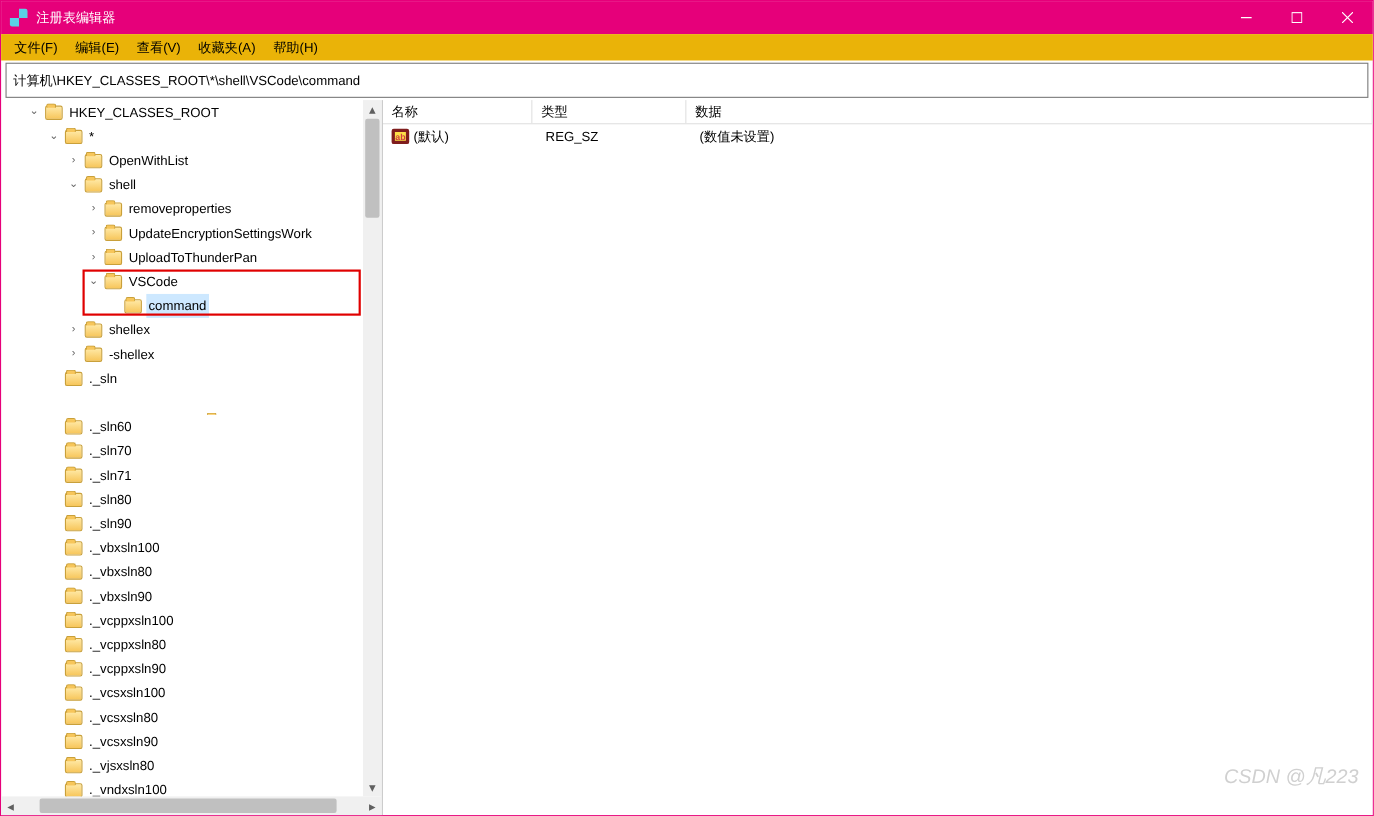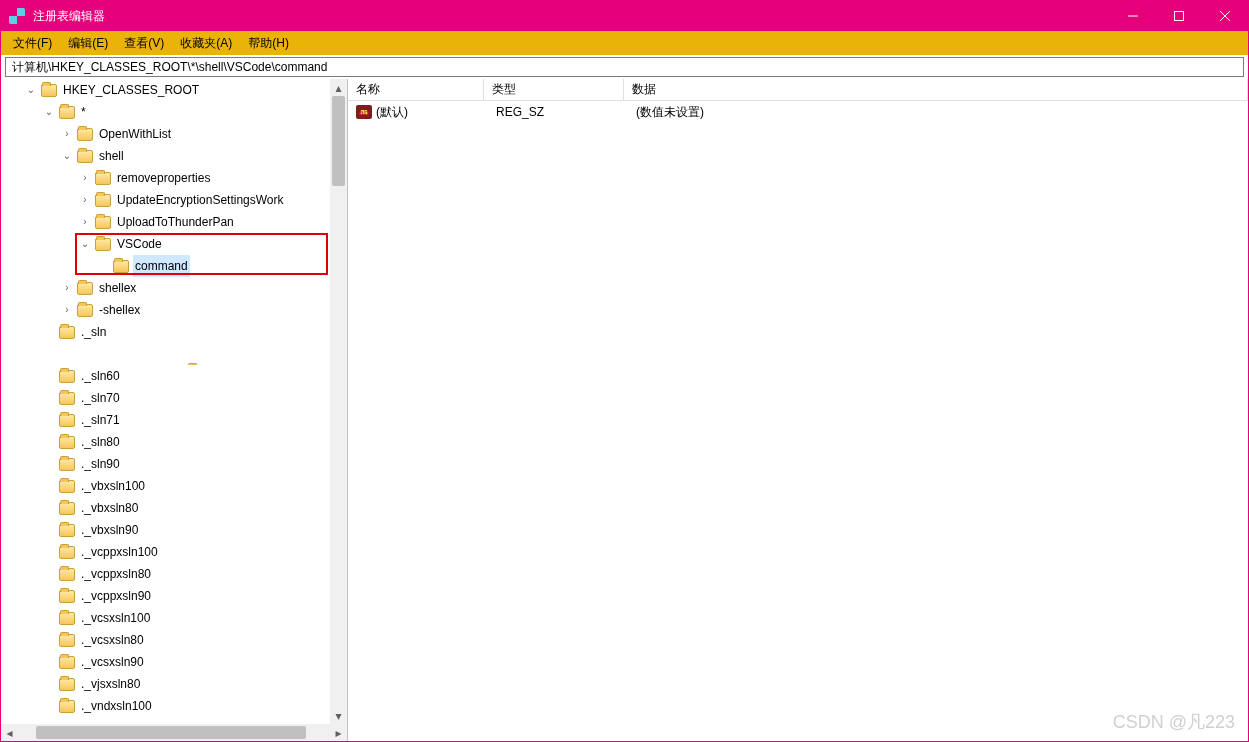--- a/index.html
+++ b/index.html
@@ -8,52 +8,52 @@
   .titlebar { height: 30px; background: #e6007a; display: flex; align-items: center; color: #fff; }
   .titlebar .app-icon { width: 16px; height: 16px; margin: 0 8px; display: inline-block; background:
     conic-gradient(from 0deg, #5ad1e6 0 25%, transparent 0 50%, #5ad1e6 0 75%, transparent 0 100%);
     border-radius: 2px; }
   .titlebar .title { flex: 0 0 auto; }
   .titlebar .spacer { flex: 1 1 auto; }
   .win-btn { width: 46px; height: 30px; display: flex; align-items: center; justify-content: center; cursor: pointer; }
   .win-btn svg { stroke: #fff; stroke-width: 1; fill: none; }
   .menubar { height: 24px; background: #eab308; display: flex; align-items: center; border-bottom: 0; padding: 2px 4px; }
   .menubar .mitem { padding: 2px 8px; cursor: pointer; }
-  .addrbar { height: 20px; border: 1px solid #7a7a7a; margin: 2px 4px; padding: 2px 6px; display: flex; align-items: center; }
+  .addrbar { height: 32px; border: 1px solid #7a7a7a; margin: 2px 4px; padding: 2px 6px; display: flex; align-items: center; }
   .content { flex: 1 1 auto; display: flex; min-height: 0; }
   .tree-pane { width: 347px; border-right: 1px solid #c0c0c0; display: flex; flex-direction: column; position: relative; }
   .tree-scroll { flex: 1 1 auto; overflow: hidden; position: relative; padding-left: 6px; }
   .list-pane { flex: 1 1 auto; display: flex; flex-direction: column; }
   .list-head { height: 22px; display: flex; align-items: center; border-bottom: 1px solid #e0e0e0; }
   .list-head .col { padding: 2px 8px; border-right: 1px solid #e0e0e0; height: 100%; display: flex; align-items: center; cursor: pointer; }
   .list-body { flex: 1 1 auto; }
   .list-row { display: flex; height: 22px; align-items: center; }
   .list-row .c0 { width: 140px; padding-left: 8px; display: flex; align-items: center; gap: 4px; }
   .list-row .c1 { width: 140px; padding-left: 8px; }
   .list-row .c2 { flex: 1; padding-left: 8px; }
-  .sz-icon { width: 16px; height: 14px; border: 5px solid #7f1d1d; background: #fde047; display: inline-flex; align-items: center; justify-content: center; font-size: 8px; color: #d04040; font-weight: bold; border-radius: 2px; }
+  .sz-icon { width: 16px; height: 14px; border: 3px solid #7f1d1d; background: #fde047; display: inline-flex; align-items: center; justify-content: center; font-size: 8px; color: #d04040; font-weight: bold; border-radius: 2px; }
   
   .tree { line-height: 22px; }
   .node { display: flex; align-items: center; height: 22px; white-space: nowrap; cursor: pointer; }
   .node .exp { width: 12px; text-align: center; color: #666; font-size: 10px; display: inline-block; }
   .node .exp.none { visibility: hidden; }
   .folder { width: 16px; height: 13px; background: linear-gradient(#ffe9a6,#f7c65b); border: 1px solid #c9a03a; border-radius: 2px; margin: 0 4px; position: relative; }
   .folder::before { content:""; position:absolute; top:-3px; left:0; width:7px; height:3px; background:#f7c65b; border:1px solid #c9a03a; border-bottom:0; border-radius:2px 2px 0 0; }
   .label { padding: 0 2px; }
   .label.sel { background: #cde8ff; }
   .highlight { border: 2px solid #e00000; position: absolute; pointer-events: none; }
   .vscroll { position: absolute; right: 0; top: 0; bottom: 17px; width: 17px; background: #f0f0f0; display:flex; flex-direction:column; }
   .vscroll .arr { height: 17px; display:flex; align-items:center; justify-content:center; color:#606060; cursor:pointer; }
   .vscroll .track { flex:1; position:relative; }
   .vscroll .thumb { position:absolute; left:2px; right:2px; top:0; height:90px; background:#c0c0c0; border-radius:2px; cursor:pointer; }
   .hscroll { position:absolute; left:0; right:0; bottom:0; height:17px; background:#f0f0f0; display:flex; }
   .hscroll .arr { width:17px; display:flex; align-items:center; justify-content:center; color:#606060; cursor:pointer; }
   .hscroll .track { flex:1; position:relative; }
   .hscroll .thumb { position:absolute; top:2px; bottom:2px; left:18px; width:270px; background:#c0c0c0; border-radius:2px; cursor:pointer; }
-  .watermark { position: absolute; right: 14px; bottom: 8px; color: #d0d0d0; font-size: 18px; pointer-events: none; }
+  .watermark { position: absolute; right: 14px; bottom: 24px; color: #d0d0d0; font-size: 18px; font-style: italic; pointer-events: none; }
   .truncate { overflow:hidden; text-overflow: clip; }
 </style>
 </head>
 <body>
 
 <div class="window">
   <div class="titlebar">
     <span class="app-icon"></span>
     <span class="title">注册表编辑器</span>
     <span class="spacer"></span>

